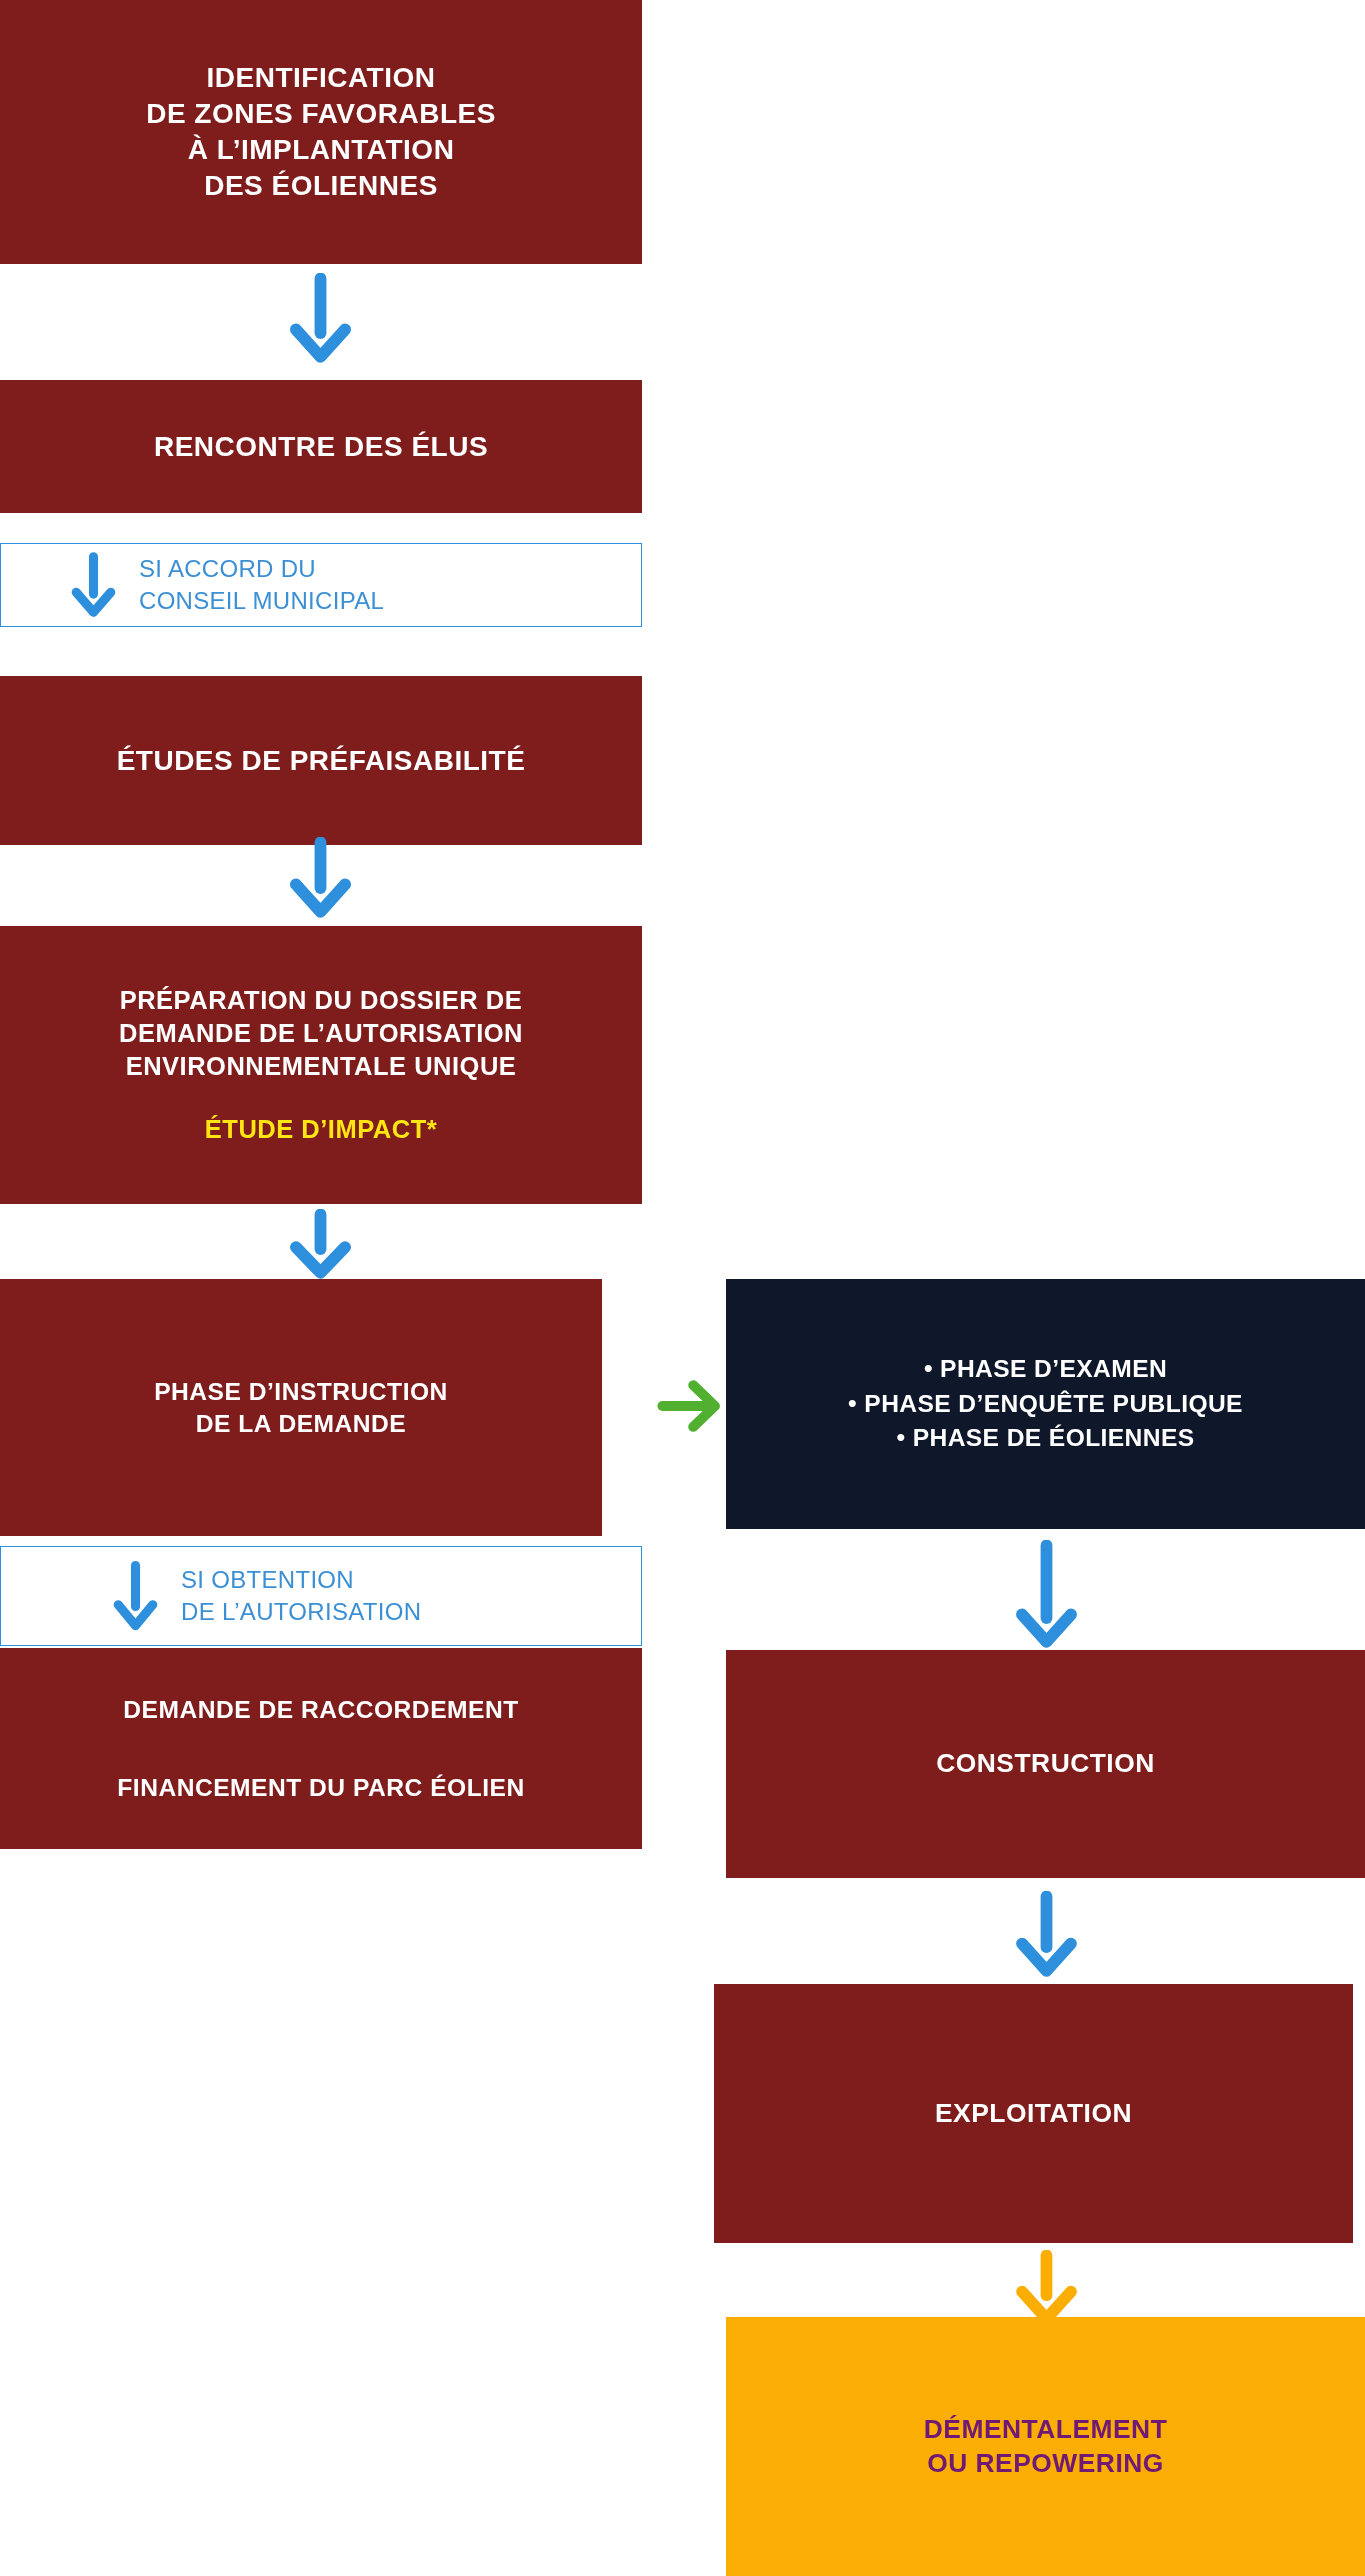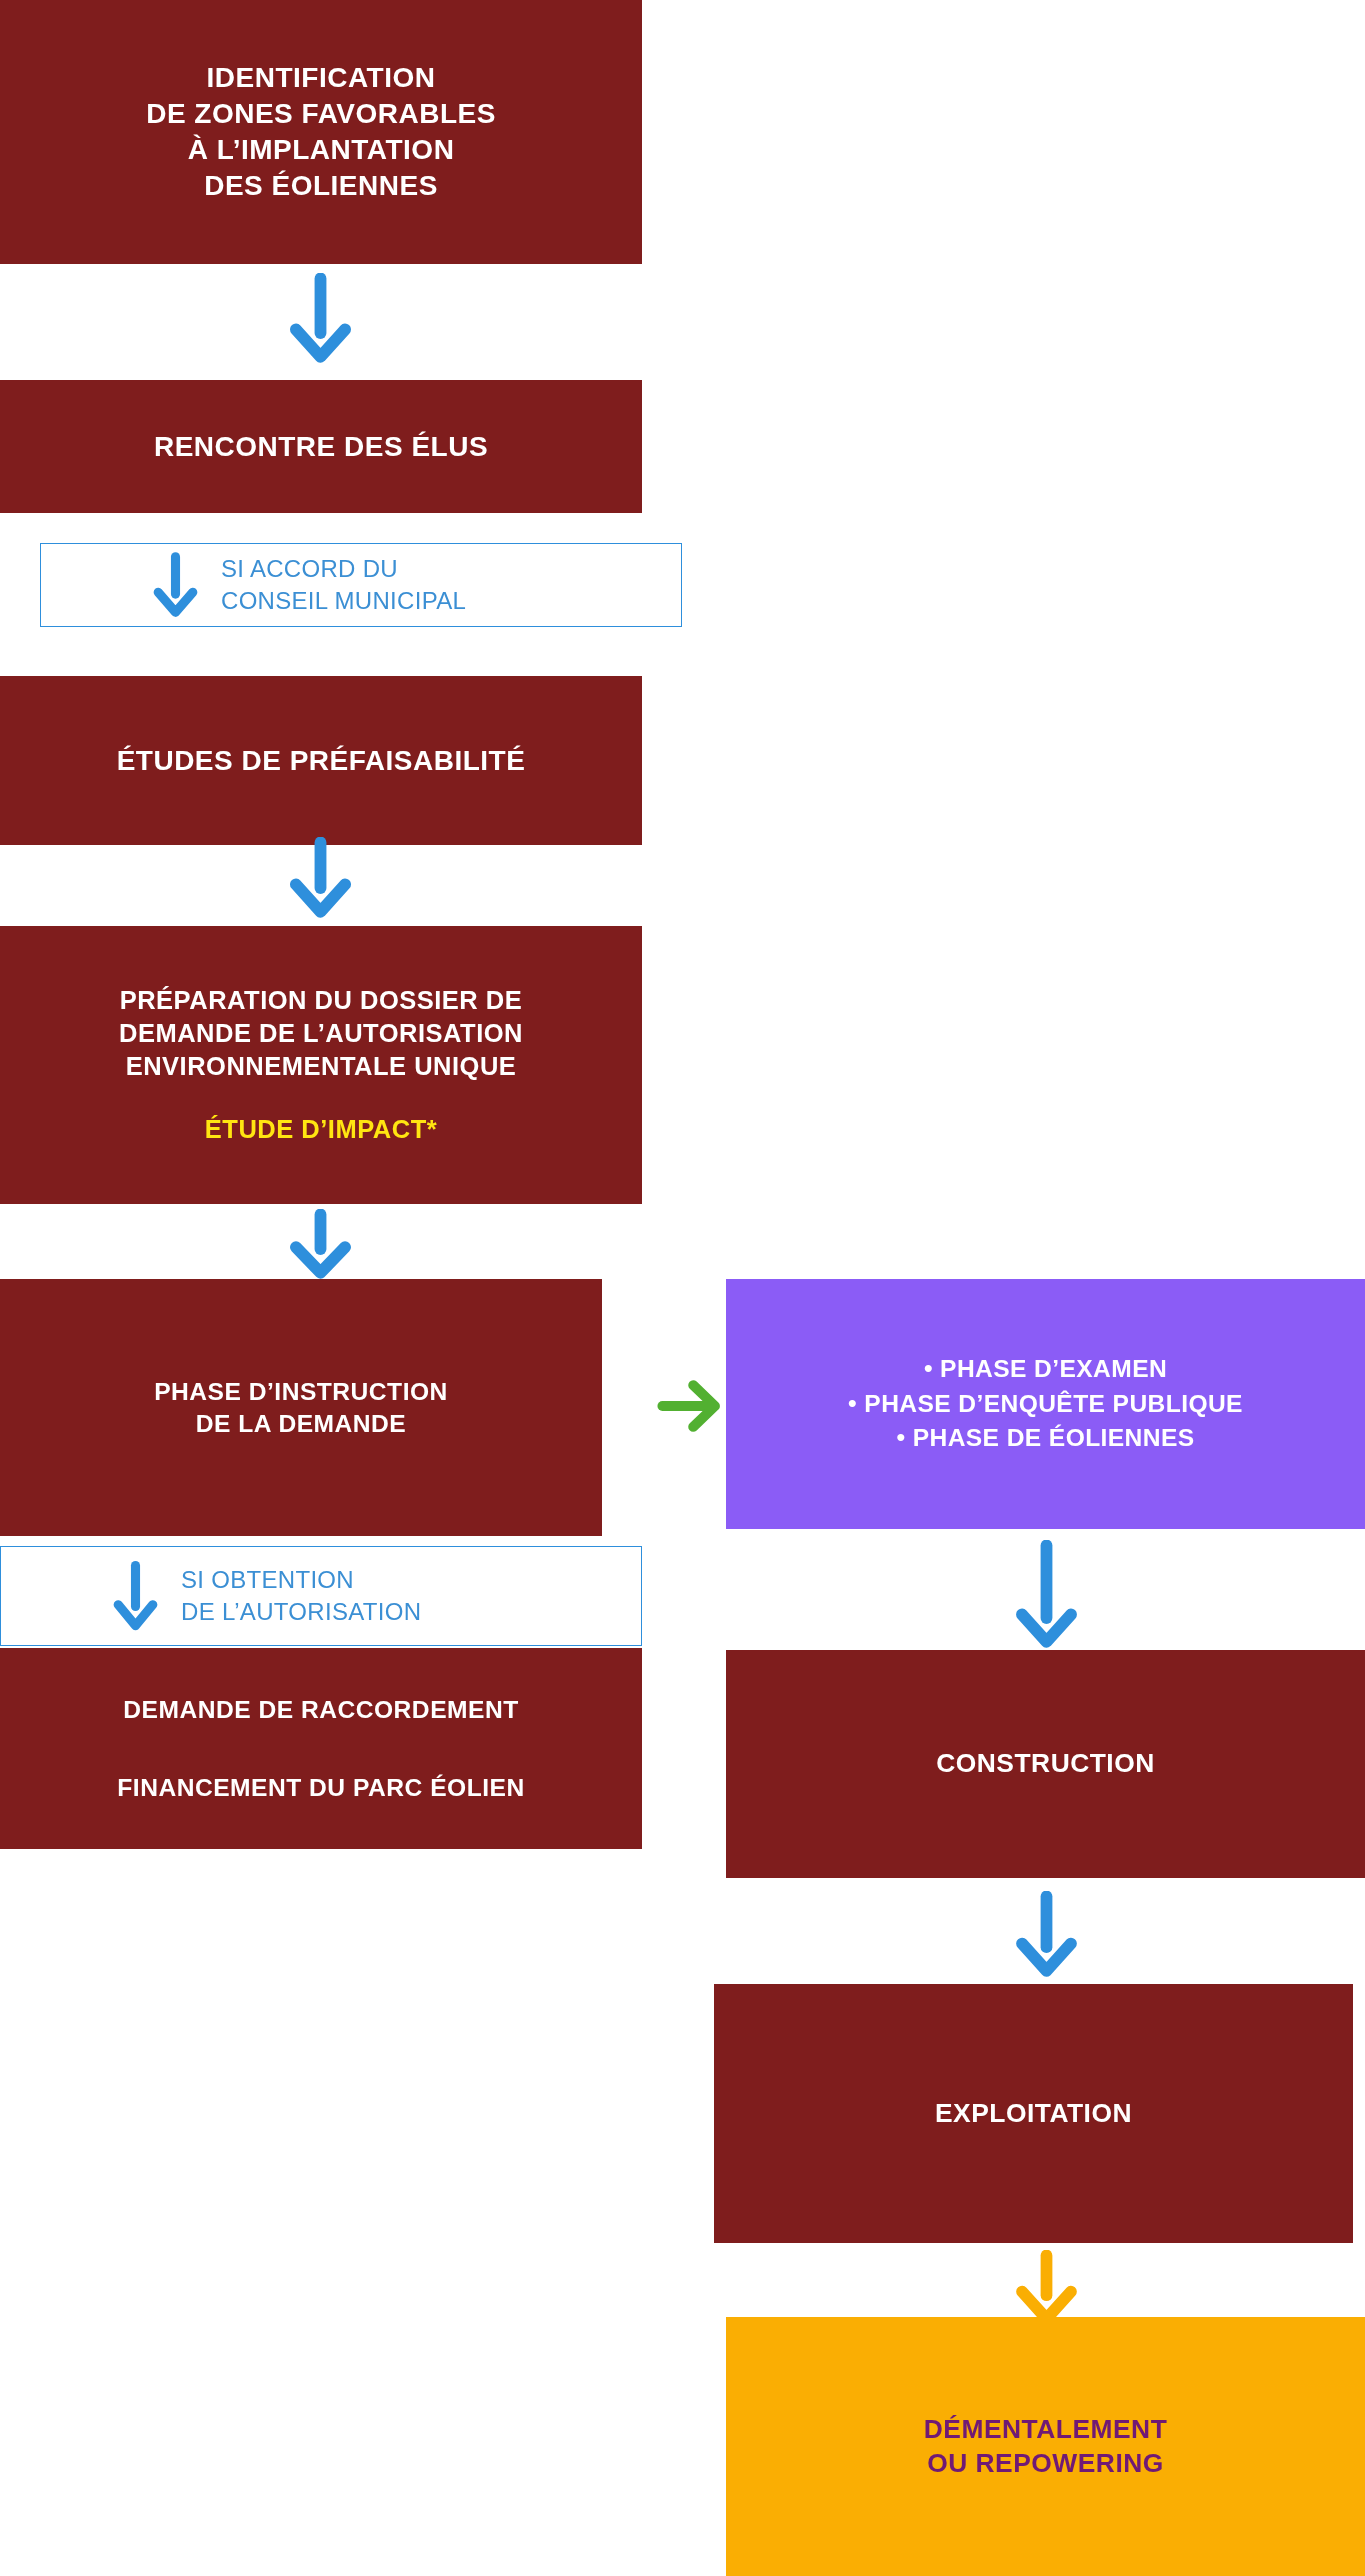--- a/index.html
+++ b/index.html
@@ -24,21 +24,21 @@
     align-items: center;
     justify-content: center;
     text-align: center;
     box-sizing: border-box;
   }
   .box-blue {
     background: #7f1d1d;
     color: #ffffff;
   }
   .box-green {
-    background: #8b5cf6;
+    background: #0f172a;
     color: #ffffff;
   }
   .box-orange {
     background: #faae03;
     color: #701a75;
   }
   .box-outline {
     background: #ffffff;
     border: 1.8px solid #2e8fdc;
     flex-direction: row;
@@ -96,21 +96,21 @@
 
   <svg class="arrow-down" style="left:284px; top:273px;" width="73" height="91" viewBox="0 0 80 100">
     <path d="M40 6 L40 66" stroke="#2e8fdc" stroke-width="13" stroke-linecap="round" fill="none"></path>
     <path d="M13 62 L40 92 L67 62" stroke="#2e8fdc" stroke-width="13" stroke-linecap="round" stroke-linejoin="round" fill="none"></path>
   </svg>
 
   <div class="box box-blue" style="left:0px; top:380px; width:642px; height:133px;">
     <div class="box-title" style="font-size:28px;">RENCONTRE DES ÉLUS</div>
   </div>
 
-  <div class="box box-outline" style="left:0px; top:543px; width:642px; height:84px; padding-left:109px;margin-left:40px;">
+  <div class="box box-outline" style="left:0px; top:543px; width:642px; height:84px; padding-left:67px;">
     <svg width="51" height="66" viewBox="0 0 56 72" style="flex:none; margin-right:20px;">
       <path d="M28 5 L28 46" stroke="#2e8fdc" stroke-width="10" stroke-linecap="round" fill="none"></path>
       <path d="M9 44 L28 66 L47 44" stroke="#2e8fdc" stroke-width="10" stroke-linecap="round" stroke-linejoin="round" fill="none"></path>
     </svg>
     <div class="cond-text">SI ACCORD DU
 CONSEIL MUNICIPAL</div>
   </div>
 
   <div class="box box-blue" style="left:0px; top:676px; width:642px; height:169px;">
     <div class="box-title" style="font-size:28px;">ÉTUDES DE PRÉFAISABILITÉ</div>

